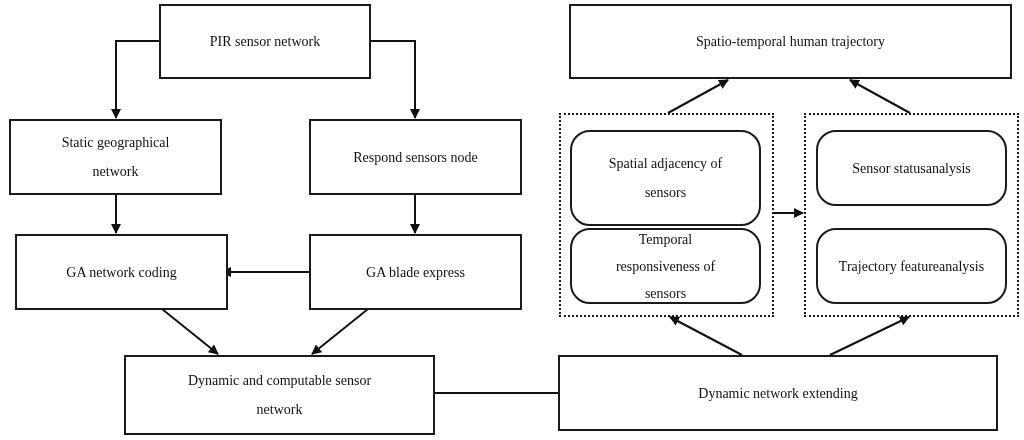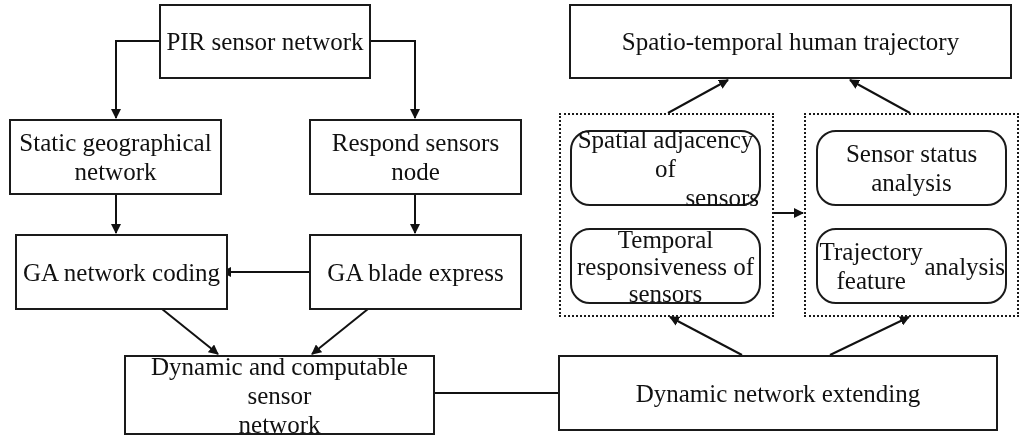--- a/index.html
+++ b/index.html
@@ -1,18 +1,18 @@
 <!DOCTYPE html>
 <html><head>
 <meta charset="utf-8">
 <style>
   html, body { margin: 0; padding: 0; background: #ffffff; }
   body { width: 1024px; height: 440px; position: relative; overflow: hidden; font-family: "Liberation Serif", serif; color: #111; }
   svg.lines { position: absolute; left: 0; top: 0; width: 1024px; height: 440px; }
-  .box { position: absolute; box-sizing: border-box; border: 2px solid #1a1a1a; background: #fff; display: flex; align-items: center; justify-content: center; text-align: center; font-size: 25px; line-height: 29px; }
+  .box { position: absolute; box-sizing: border-box; border: 2px solid #1a1a1a; background: #fff; display: flex; align-items: center; justify-content: center; text-align: center; font-size: 14px; line-height: 29px; }
   .rbox { border-radius: 20px; }
   .group { position: absolute; box-sizing: border-box; border: 2px dotted #1a1a1a; }
   .box span { display: block; }
 </style>
 </head>
 <body>
 
 <svg class="lines" viewBox="0 0 1024 440">
   <defs>
     <marker id="ah" markerWidth="10" markerHeight="10" refX="9" refY="5" orient="auto" markerUnits="userSpaceOnUse">
@@ -62,32 +62,32 @@
   <span>network</span>
 </div>
 
 <div class="box" style="left:569px;top:4px;width:443px;height:75px;">
   <span>Spatio-temporal human trajectory</span>
 </div>
 
 <div class="group" style="left:559px;top:113px;width:215px;height:204px;"></div>
 <div class="group" style="left:804px;top:113px;width:215px;height:204px;"></div>
 
-<div class="box rbox" style="left:570px;top:130px;width:191px;height:76px;flex-direction:column;align-items:flex-end;">
+<div class="box rbox" style="left:570px;top:130px;width:191px;height:96px;flex-direction:column;">
   <span>Spatial adjacency of</span>
   <span>sensors</span>
 </div>
 
 <div class="box rbox" style="left:570px;top:228px;width:191px;height:76px;flex-direction:column;line-height:27px;">
   <span>Temporal</span>
   <span>responsiveness of</span>
   <span>sensors</span>
 </div>
 
-<div class="box rbox" style="left:816px;top:130px;width:191px;height:76px;flex-direction:column;">
+<div class="box rbox" style="left:816px;top:130px;width:191px;height:76px;">
   <span>Sensor status</span>
   <span>analysis</span>
 </div>
 
 <div class="box rbox" style="left:816px;top:228px;width:191px;height:76px;flex-direction:row;">
   <span>Trajectory feature</span>
   <span>analysis</span>
 </div>
 
 <div class="box" style="left:558px;top:355px;width:440px;height:76px;">

